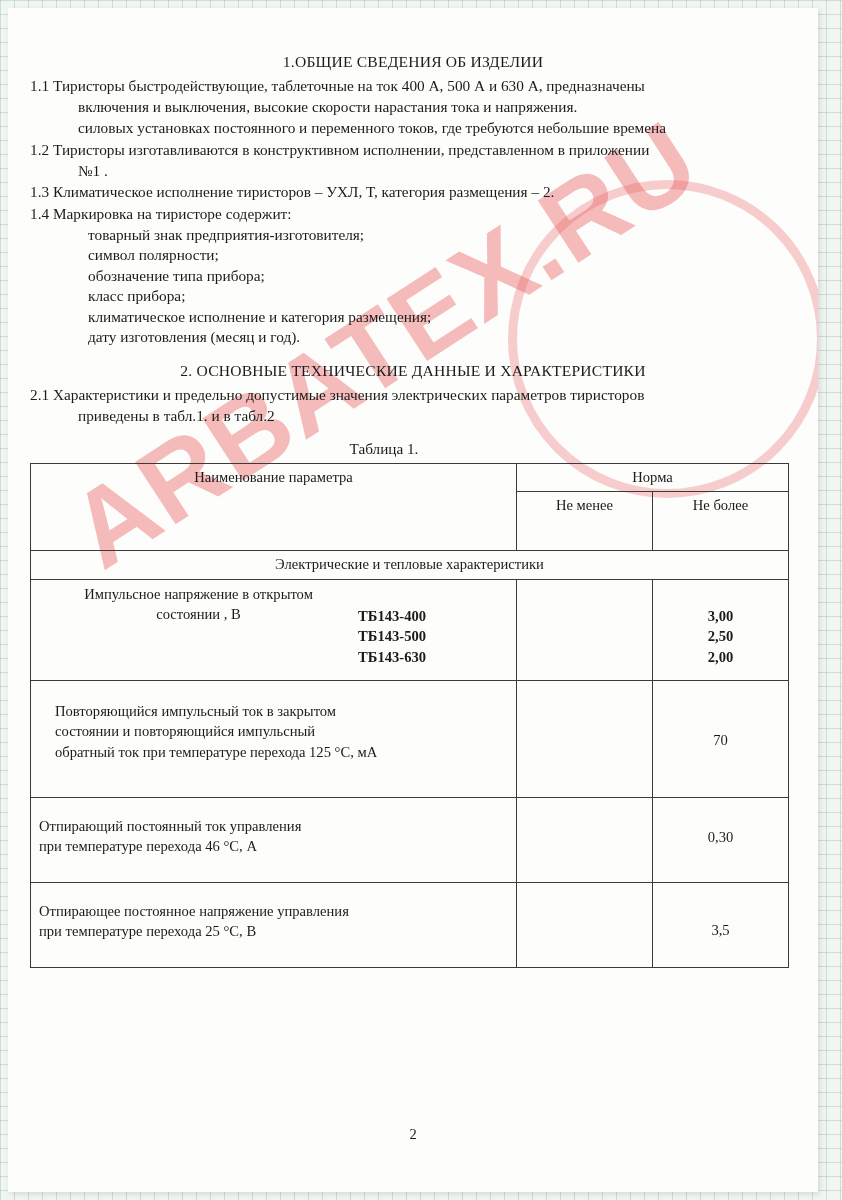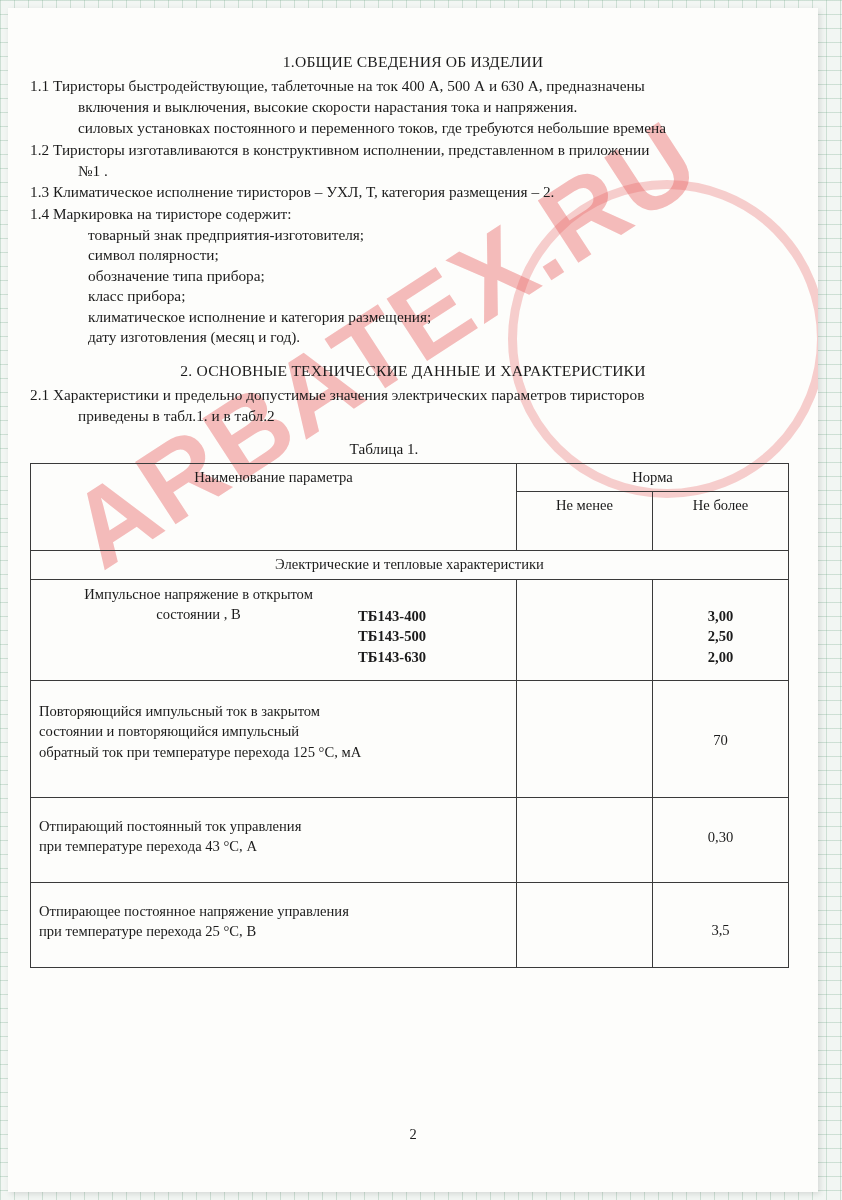--- a/index.html
+++ b/index.html
@@ -246,37 +246,37 @@
             <div class="vals-stack pad-top-1">
               <div>3,00</div>
               <div>2,50</div>
               <div>2,00</div>
             </div>
           </td>
         </tr>
 
         <tr>
           <td class="tall-2">
-            <div class="param-text" style="padding-top:16px;">
+            <div class="param-text" style="padding-top:16px;margin-left:16px;">
               <div>Повторяющийся импульсный ток в закрытом</div>
               <div>состоянии и повторяющийся импульсный</div>
               <div>обратный ток при температуре перехода 125 °С, мА</div>
             </div>
           </td>
           <td class="cell-num"></td>
           <td class="cell-num">
             <div class="pad-top-2">70</div>
           </td>
         </tr>
 
         <tr>
           <td class="tall-3">
             <div class="param-text" style="padding-top:14px;">
               <div>Отпирающий постоянный ток управления</div>
-              <div>при температуре перехода 43 °С, А</div>
+              <div>при температуре перехода 46 °С, А</div>
             </div>
           </td>
           <td class="cell-num"></td>
           <td class="cell-num">
             <div class="pad-top-3">0,30</div>
           </td>
         </tr>
 
         <tr>
           <td class="tall-4">

